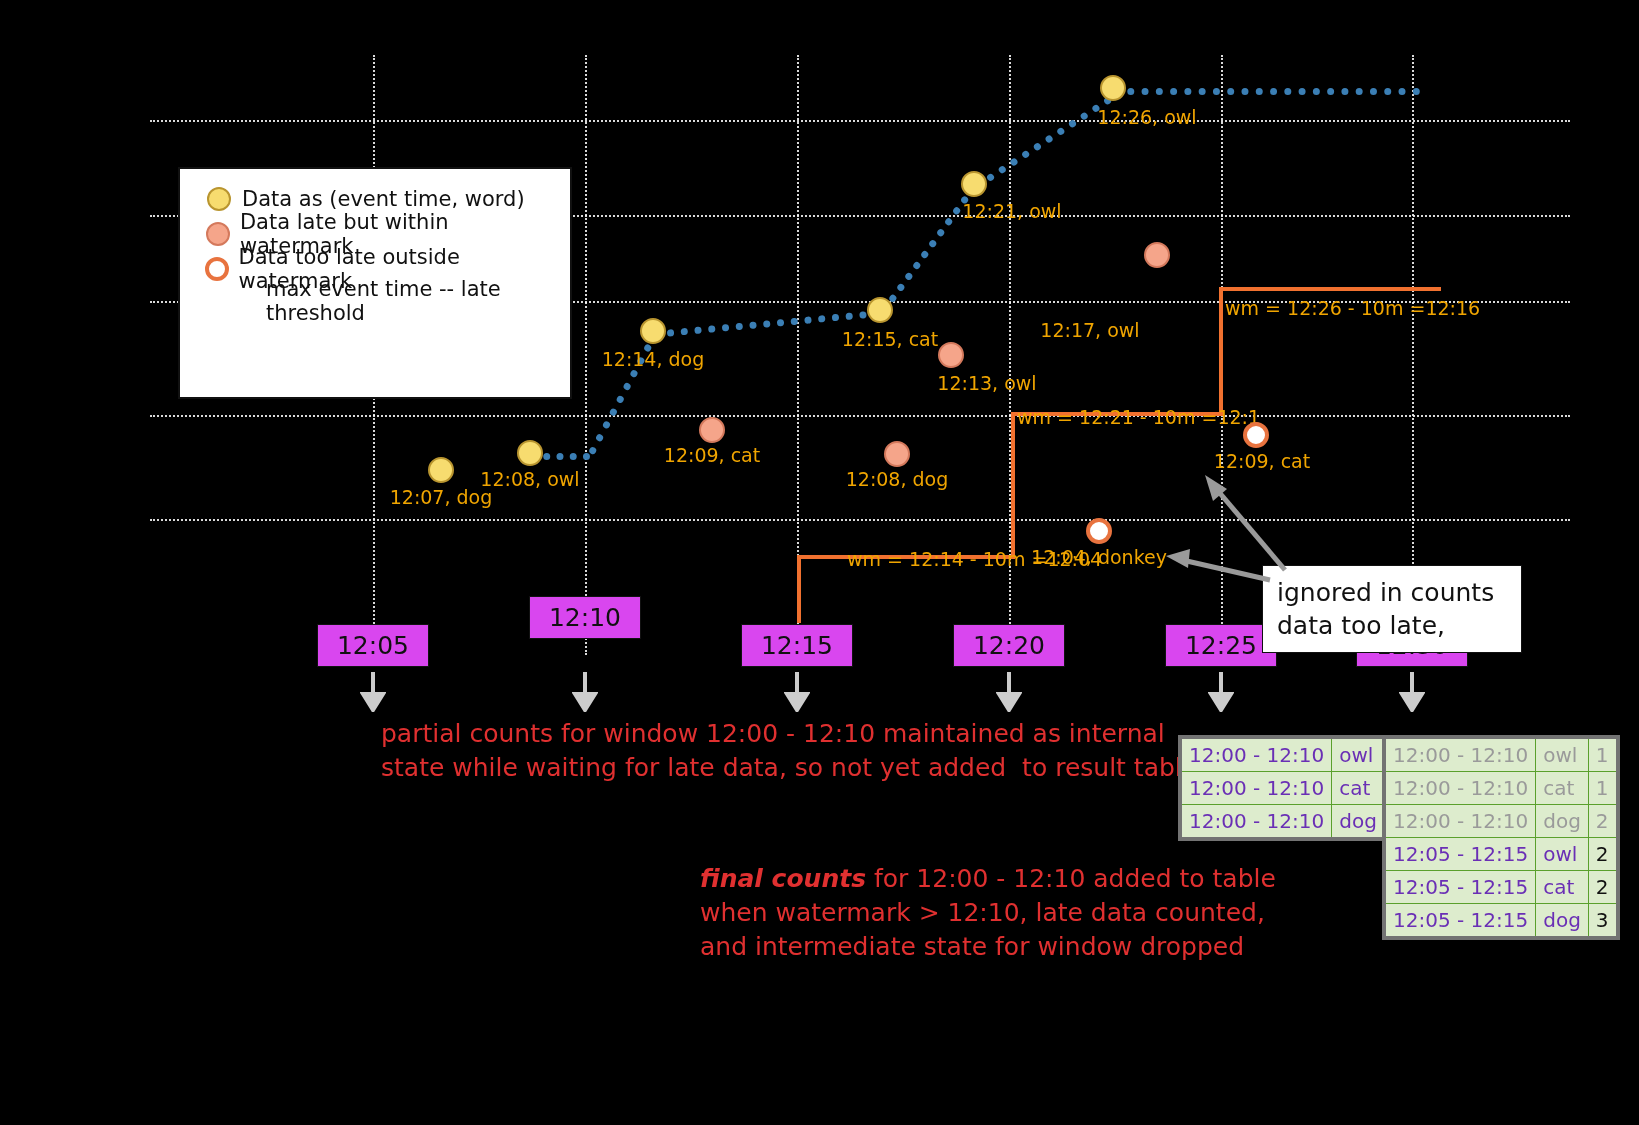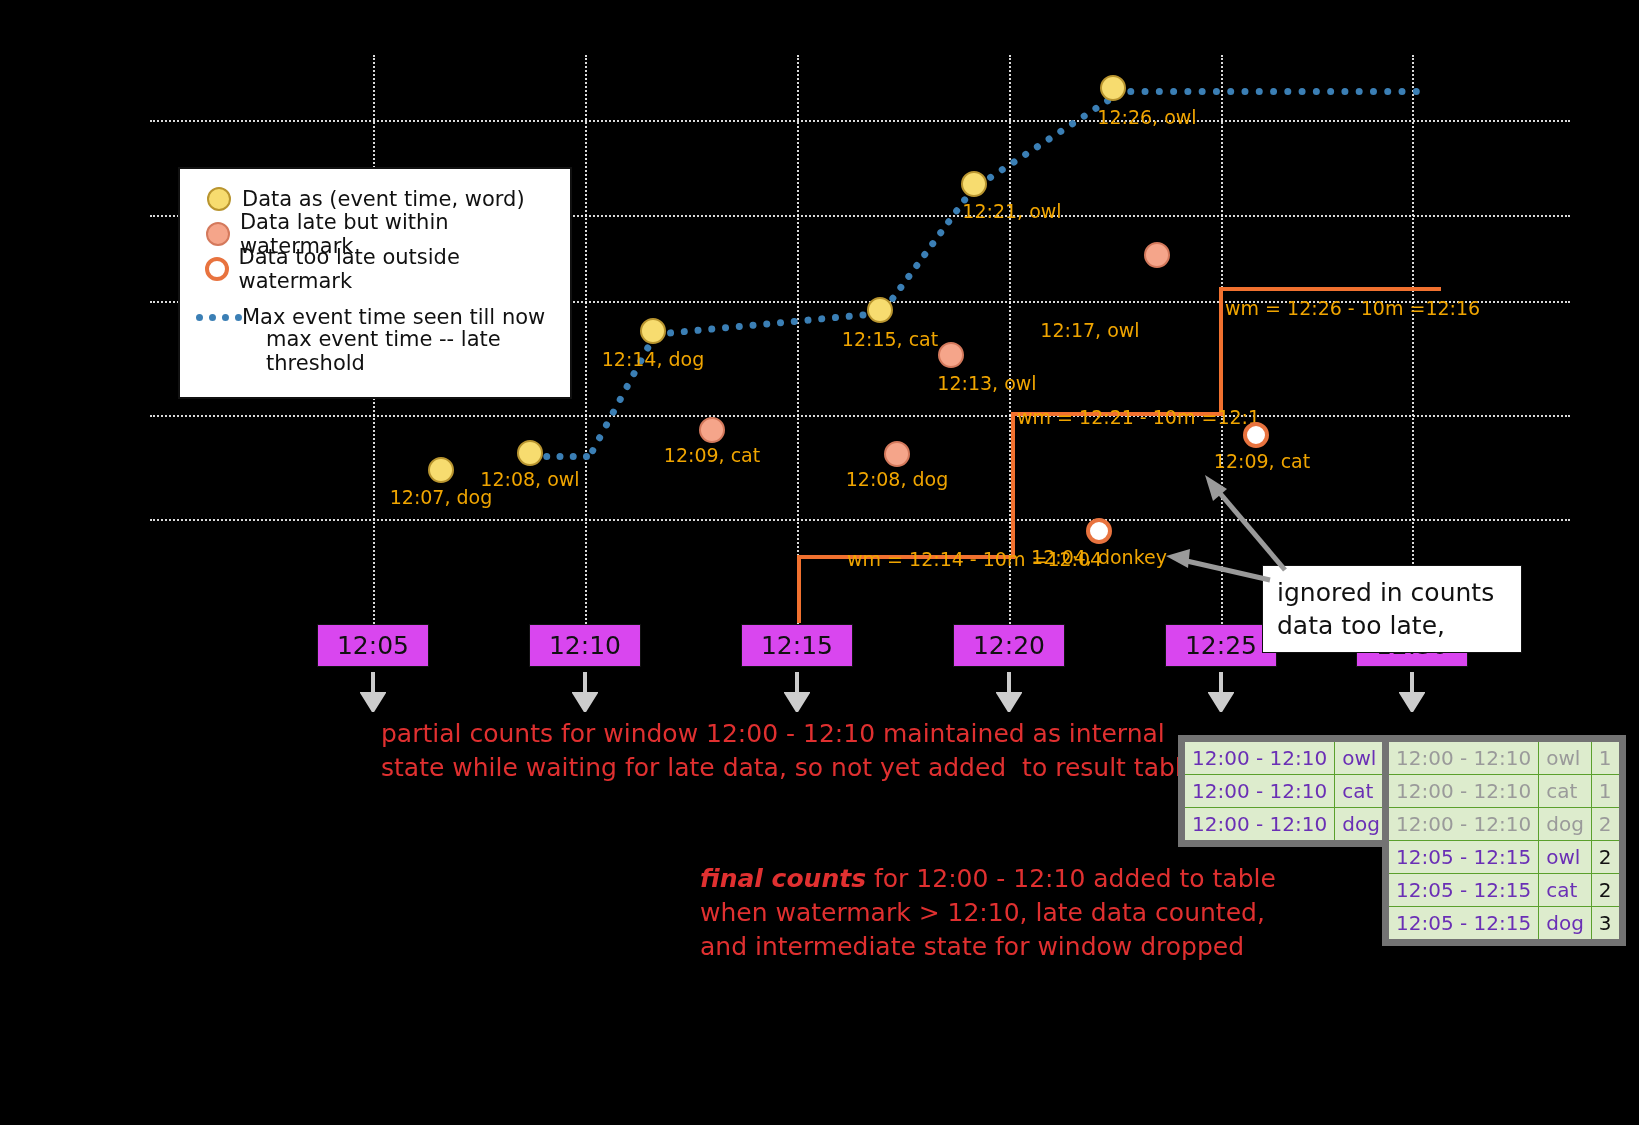--- a/index.html
+++ b/index.html
@@ -53,21 +53,21 @@
   
   .redtext{position:absolute;color:#e03030;font-size:25px;text-align:center;
            line-height:34px;white-space:pre;}
   .redtext .ital{font-style:italic;font-weight:bold;}
 
   
   .callout{position:absolute;background:#fff;color:#111;border:1px solid #111;
            font-size:25px;line-height:33px;padding:10px 14px;}
 
   
-  .rtable{position:absolute;border:7px solid #737373;background:#ddeccd;
+  .rtable{position:absolute;border:4px solid #737373;background:#ddeccd;
           border-collapse:collapse;font-size:20px;color:#111;}
   .rtable td{border:1px solid #5aa02c;padding:4px 7px;white-space:nowrap;}
   .rtable td.win{color:#6a2fb5;}
   .rtable td.word{color:#6a2fb5;}
   .rtable td.cnt{color:#111;}
   .rtable tr.faded td{color:#9a9a9a;}
   .rtable tr.faded td.win,.rtable tr.faded td.word{color:#9a9a9a;}
 </style>
 </head>
 <body>
@@ -153,33 +153,27 @@
           <span class="dotP"></span>
         </span>
       <span>Data late but within watermark</span>
     </div>
     <div class="row">
       <span class="sw">
           <span class="dotO"></span>
         </span>
       <span>Data too late outside watermark</span>
     </div>
-    <div class="row" style="height:38px;margin-top:12px;">
-      <span class="sw">
-          <span class="lineB"></span>
-        </span>
-      <span>Max event time seen till now</span>
-    </div>
     <div class="row ind" style="height:30px;">
       <span style="padding-left:24px;">max event time -- late threshold</span>
     </div>
   </div>
 
   <div class="tbox" style="left:373px;top:624px;">12:05</div>
-  <div class="tbox" style="left:585px;top:624px;">12:10</div>
+  <div class="tbox" style="left:585px;top:596px;">12:10</div>
   <div class="tbox" style="left:797px;top:624px;">12:15</div>
   <div class="tbox" style="left:1009px;top:624px;">12:20</div>
   <div class="tbox" style="left:1221px;top:624px;">12:25</div>
   <div class="tbox" style="left:1412px;top:624px;">12:30</div>
 
   <svg class="arrow" style="left:373px;top:672px;" width="26" height="40">
       <path d="M13 0 L13 24 M3 22 L13 38 L23 22 Z" stroke="#cccccc" stroke-width="4" fill="#cccccc"></path>
     </svg>
   <svg class="arrow" style="left:585px;top:672px;" width="26" height="40">
       <path d="M13 0 L13 24 M3 22 L13 38 L23 22 Z" stroke="#cccccc" stroke-width="4" fill="#cccccc"></path>

